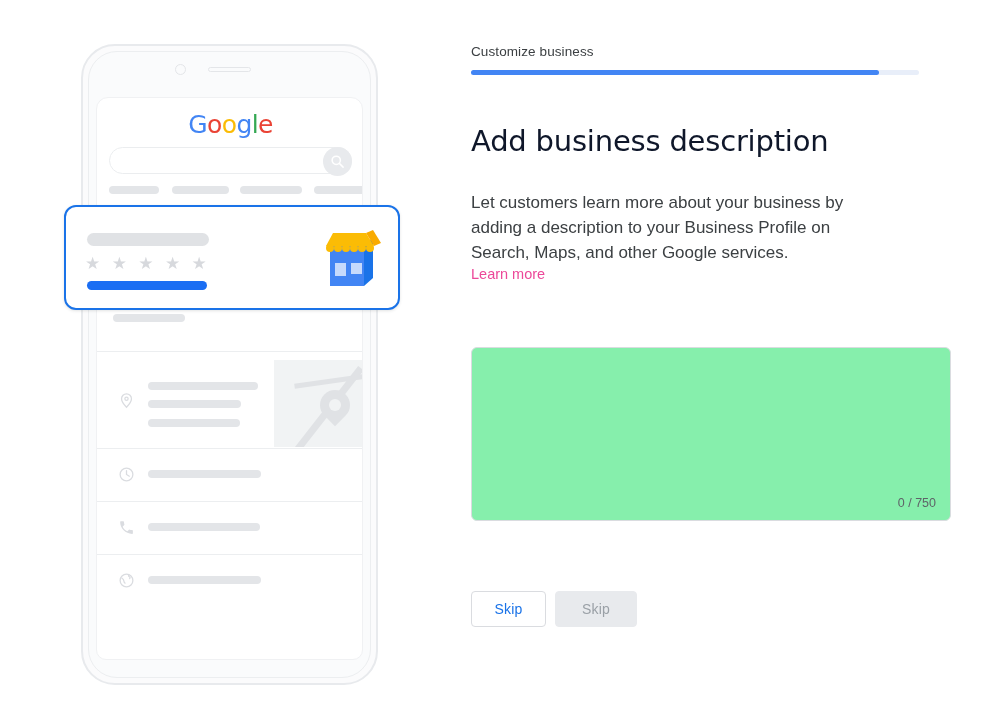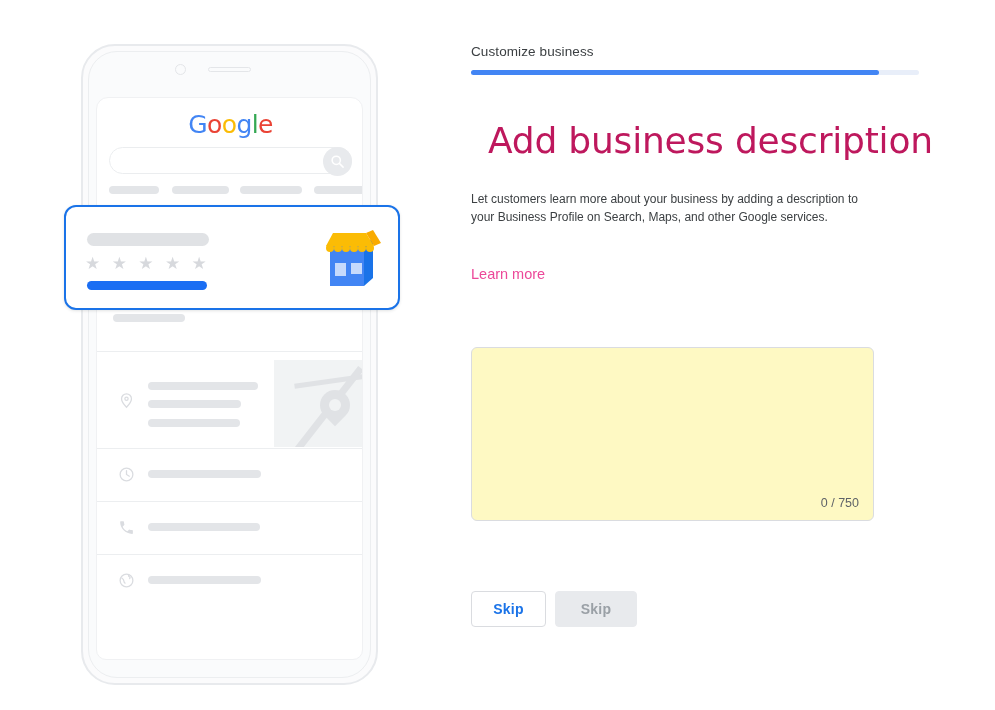--- a/index.html
+++ b/index.html
@@ -135,54 +135,54 @@
     position: absolute; left: 0; top: 44px;
     font-size: 13.5px; color: #3c4043; font-weight: 400; letter-spacing: .1px;
   }
   .progress-track {
     position: absolute; left: 0; top: 70px;
     width: 448px; height: 5px; border-radius: 3px; background: #e8eef9;
   }
   .progress-fill { height: 5px; border-radius: 3px; background: #4285f4; }
 
   .title {
-    position: absolute; left: 17px; top: 122px;
-    font-size: 36px; line-height: 38px; color: #be185d;
+    position: absolute; left: 0; top: 122px;
+    font-size: 29px; line-height: 38px; color: #0f172a;
     font-weight: 400; letter-spacing: -0.2px;
     font-family: "DejaVu Sans", sans-serif;
   }
   .desc {
     position: absolute; left: 0; top: 190px; width: 412px;
-    font-size: 12px; line-height: 18px; color: #3c4043;
+    font-size: 17px; line-height: 25px; color: #3c4043;
   }
   .learn-more {
     position: absolute; left: 0; top: 266px;
     font-size: 14.5px; color: #ec4899; text-decoration: none; cursor: pointer;
   }
 
   .textarea-wrap {
     position: absolute; left: 0; top: 347px;
-    width: 403px; height: 174px;
-    border: 1px solid #dadce0; border-radius: 6px; background: #fef9c3;
+    width: 480px; height: 174px;
+    border: 1px solid #dadce0; border-radius: 6px; background: #86efac;
   }
   .textarea-wrap textarea {
     position: absolute; left: 13px; top: 11px;
     width: 422px; height: 130px;
     border: 0; outline: 0; resize: none; background: transparent;
     font-family: "Liberation Sans", sans-serif; font-size: 14px; color: #202124;
   }
   .char-count {
     position: absolute; right: 14px; bottom: 10px;
     font-size: 12.5px; color: #5f6368;
   }
 
   .btn-row { position: absolute; left: 0; top: 591px; height: 36px; }
   .btn {
     position: absolute; top: 0; height: 36px;
-    border-radius: 4px; font-size: 14px; font-weight: 700;
+    border-radius: 4px; font-size: 14px; font-weight: 400;
     display: flex; align-items: center; justify-content: center;
     cursor: pointer; letter-spacing: .2px;
   }
   .btn-skip {
     left: 0; width: 75px;
     background: #ffffff; border: 1px solid #dadce0; color: #1a73e8;
   }
   .btn-next {
     left: 84px; width: 82px;
     background: #e8eaed; border: 1px solid #e8eaed; color: #9aa0a6;

